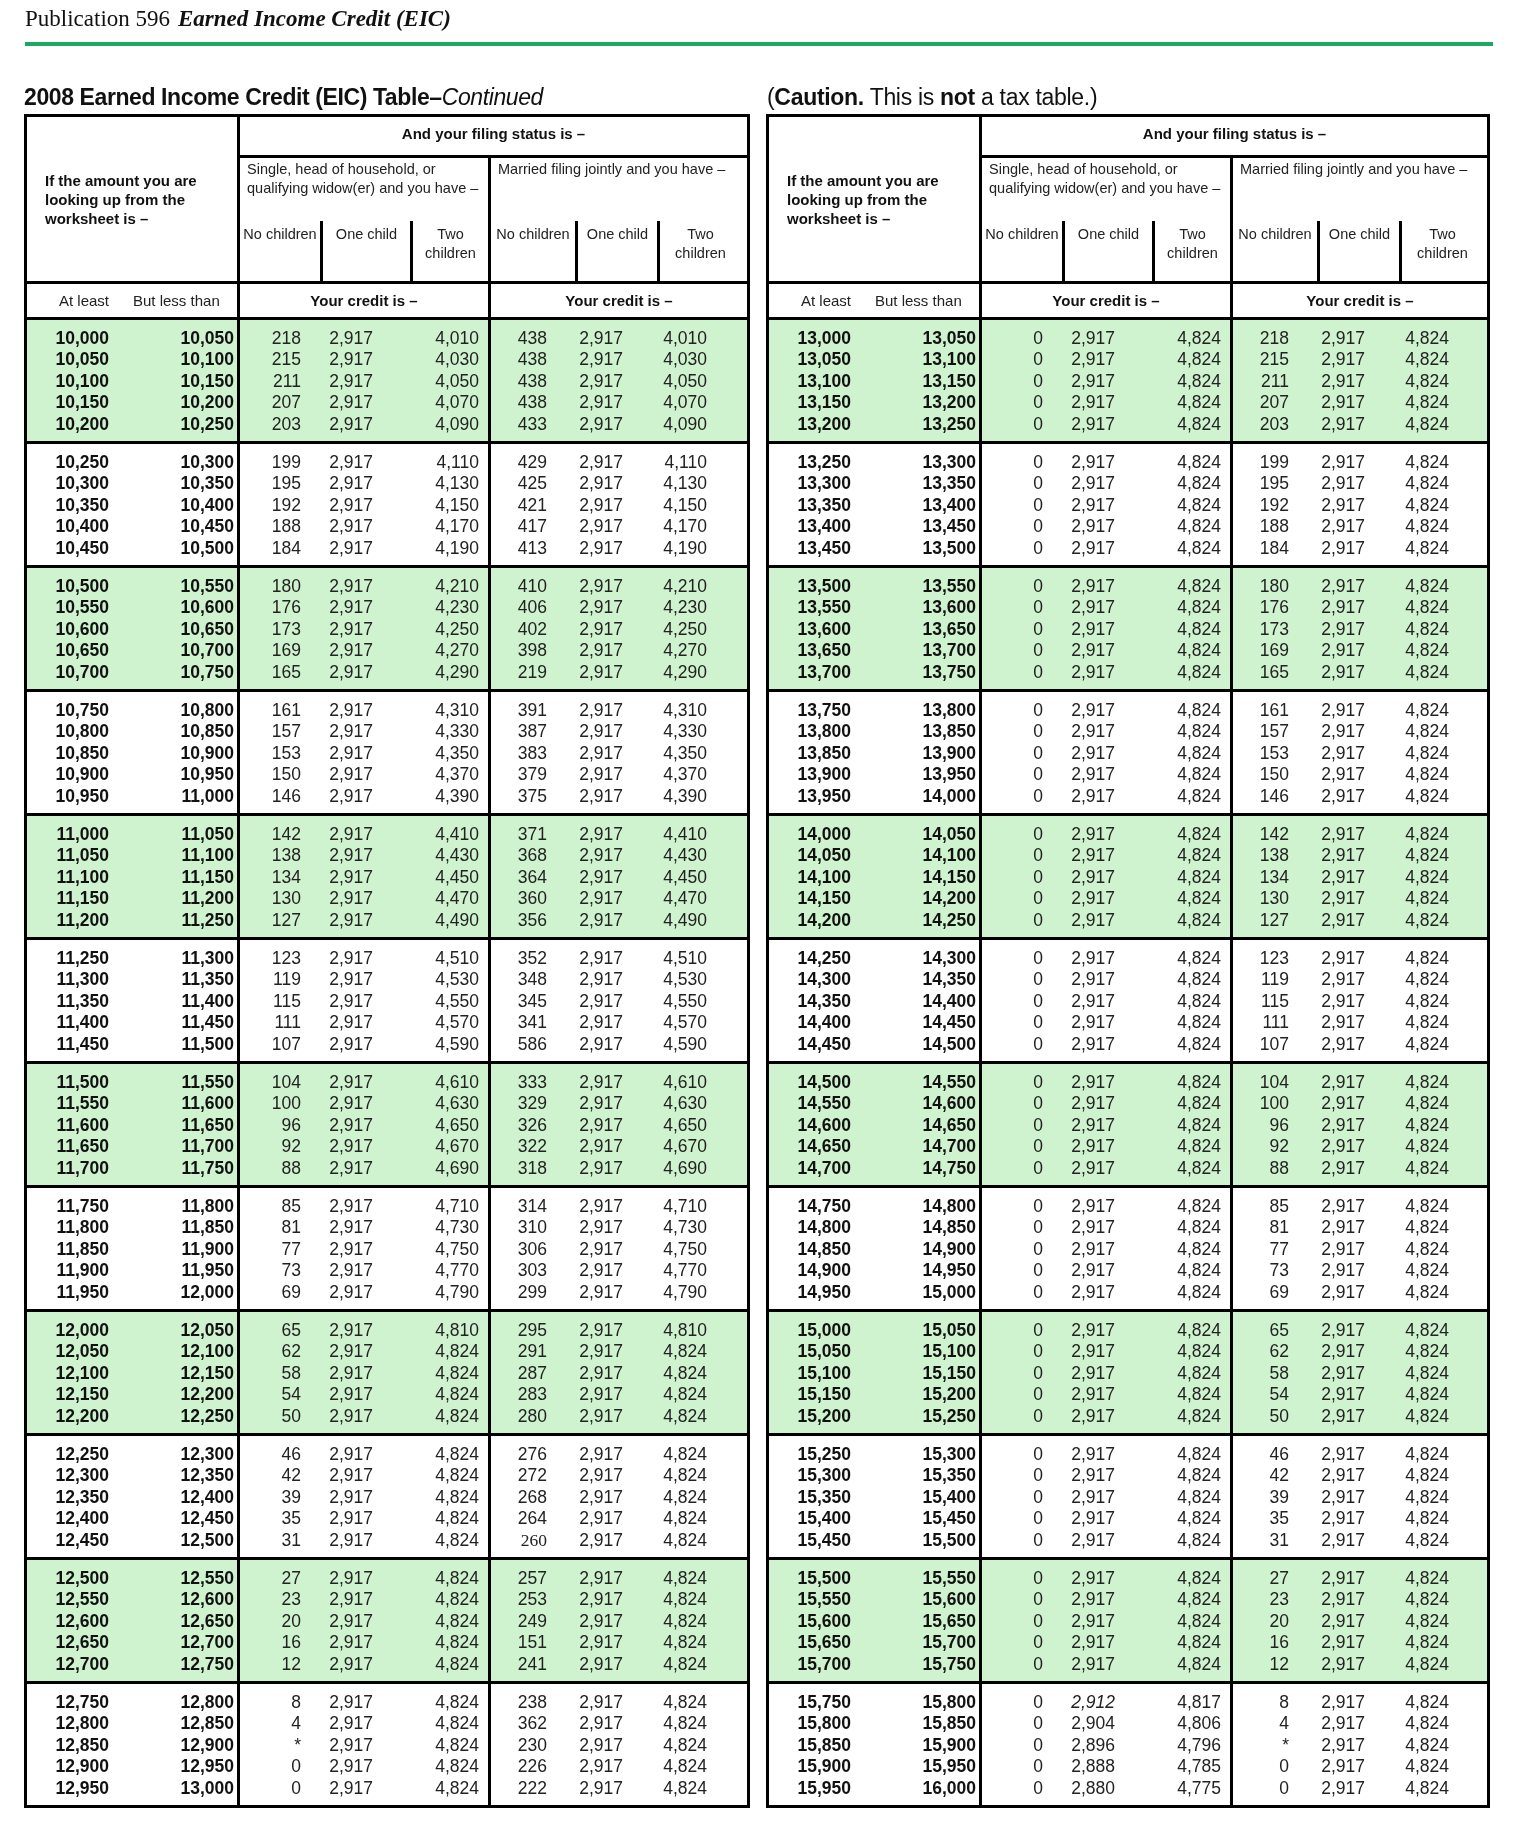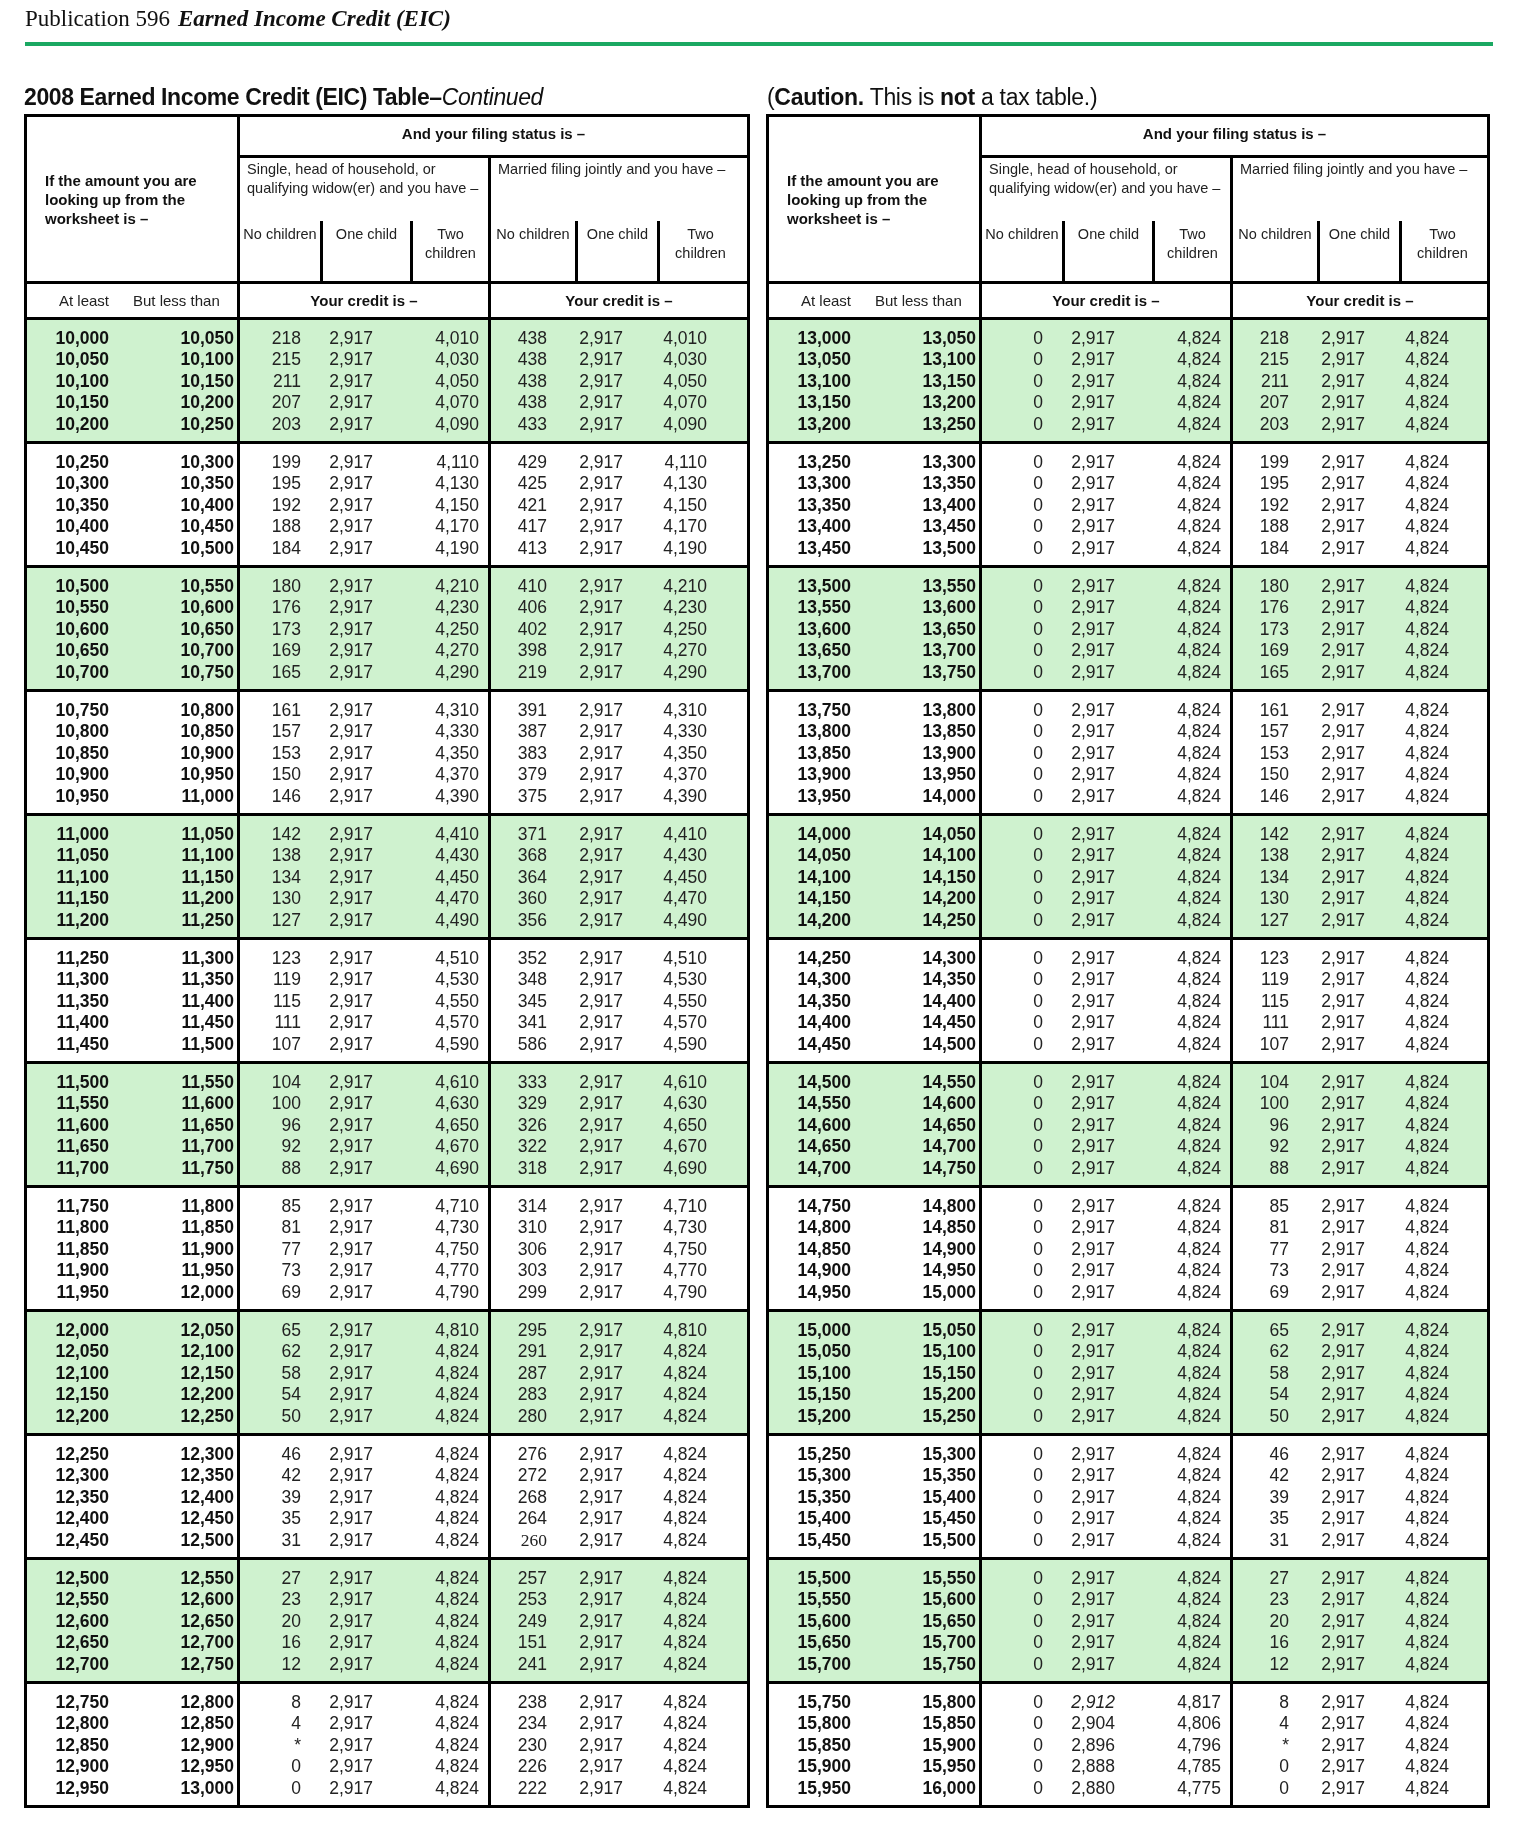--- a/index.html
+++ b/index.html
@@ -687,21 +687,21 @@
           <span class="c v" style="right: 200px;">238</span>
           <span class="c v" style="right: 124px;">2,917</span>
           <span class="c v" style="right: 40px;">4,824</span>
         </div>
         <div class="row" style="top: 29.4px;">
           <span class="c lo" style="right: 638px;">12,800</span>
           <span class="c hi" style="right: 513px;">12,850</span>
           <span class="c v" style="right: 446px;">4</span>
           <span class="c v" style="right: 374px;">2,917</span>
           <span class="c v" style="right: 268px;">4,824</span>
-          <span class="c v" style="right: 200px;">234</span>
+          <span class="c v" style="right: 200px;">362</span>
           <span class="c v" style="right: 124px;">2,917</span>
           <span class="c v" style="right: 40px;">4,824</span>
         </div>
         <div class="row" style="top: 50.8px;">
           <span class="c lo" style="right: 638px;">12,850</span>
           <span class="c hi" style="right: 513px;">12,900</span>
           <span class="c v" style="right: 446px;">*</span>
           <span class="c v" style="right: 374px;">2,917</span>
           <span class="c v" style="right: 268px;">4,824</span>
           <span class="c v" style="right: 200px;">230</span>

